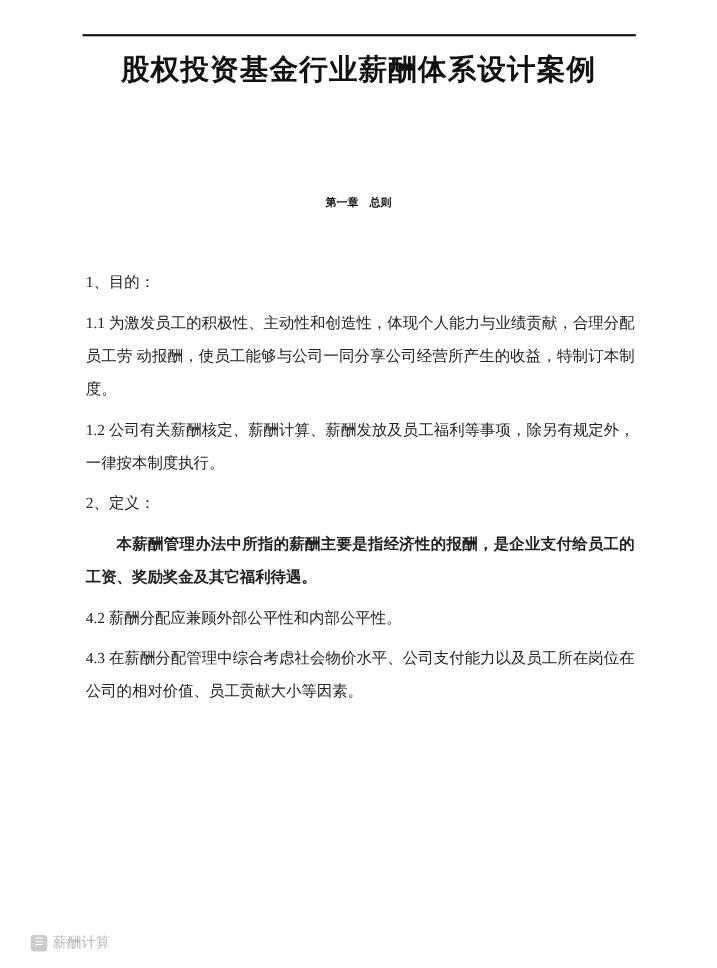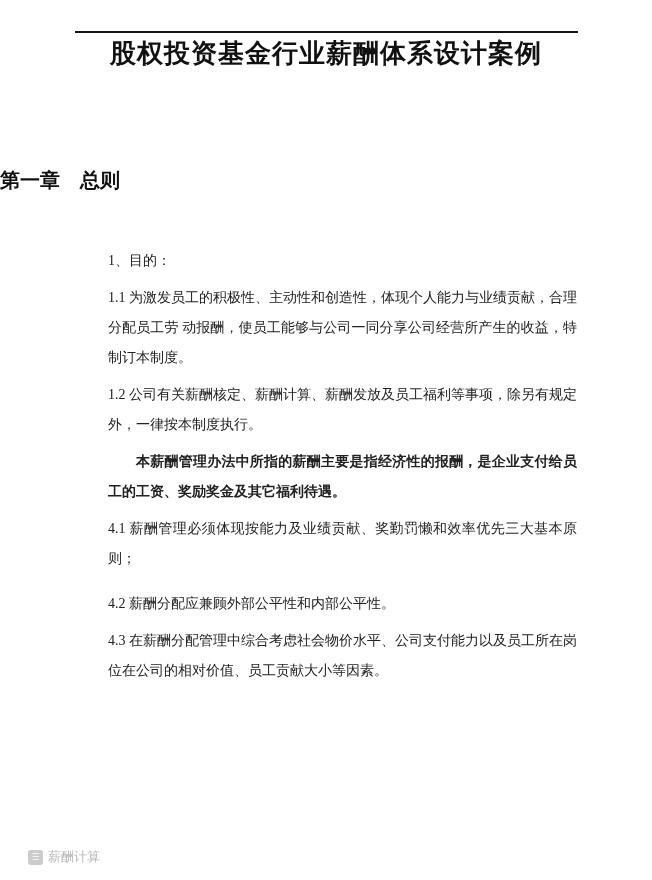--- a/index.html
+++ b/index.html
@@ -19,37 +19,37 @@
     }
     .header-rule {
       position: absolute;
       top: 31px;
       left: 75px;
       right: 74px;
       border-top: 2px solid #151515;
     }
     .doc-title {
       margin: 0;
-      padding-top: 36px;
+      padding-top: 46px;
       text-align: center;
       font-size: 26px;
       font-weight: bold;
       letter-spacing: 1px;
       color: #111111;
     }
     .chapter-heading {
       margin: 96px 0 0 0;
-      text-align: left;
-      font-size: 20px;
+      text-align: center;
+      font-size: 10px;
       font-weight: bold;
       color: #111111;
       white-space: pre-wrap;
     }
     .doc-body {
-      margin: 52px 75px 0 108px;
+      margin: 52px 75px 0 78px;
       font-size: 14px;
       text-align: justify;
       color: #222222;
     }
     .doc-body p {
       margin: 0 0 7px 0;
       line-height: 30px;
       white-space: pre-wrap;
     }
     .doc-body p.indent {
@@ -92,22 +92,22 @@
   <div class="header-rule"></div>
 
   <h1 class="doc-title">股权投资基金行业薪酬体系设计案例</h1>
 
   <h2 class="chapter-heading">第一章　总则</h2>
 
   <div class="doc-body">
     <p>1、目的：</p>
     <p>1.1 为激发员工的积极性、主动性和创造性，体现个人能力与业绩贡献，合理分配员工劳 动报酬，使员工能够与公司一同分享公司经营所产生的收益，特制订本制度。</p>
     <p>1.2 公司有关薪酬核定、薪酬计算、薪酬发放及员工福利等事项，除另有规定外，一律按本制度执行。</p>
+    <p>2、定义：</p>
     <p class="indent">本薪酬管理办法中所指的薪酬主要是指经济性的报酬，是企业支付给员工的工资、奖励奖金及其它福利待遇。</p>
-    <p class="gap-after">4.1 薪酬管理必须体现按能力及业绩贡献、奖勤罚懒和效率优先三大基本原则；</p>
     <p>4.2 薪酬分配应兼顾外部公平性和内部公平性。</p>
     <p>4.3 在薪酬分配管理中综合考虑社会物价水平、公司支付能力以及员工所在岗位在公司的相对价值、员工贡献大小等因素。</p>
   </div>
 
   <div class="watermark">
     <span class="wm-icon">☰</span>
     <span>薪酬计算</span>
   </div>
 
 </div>

